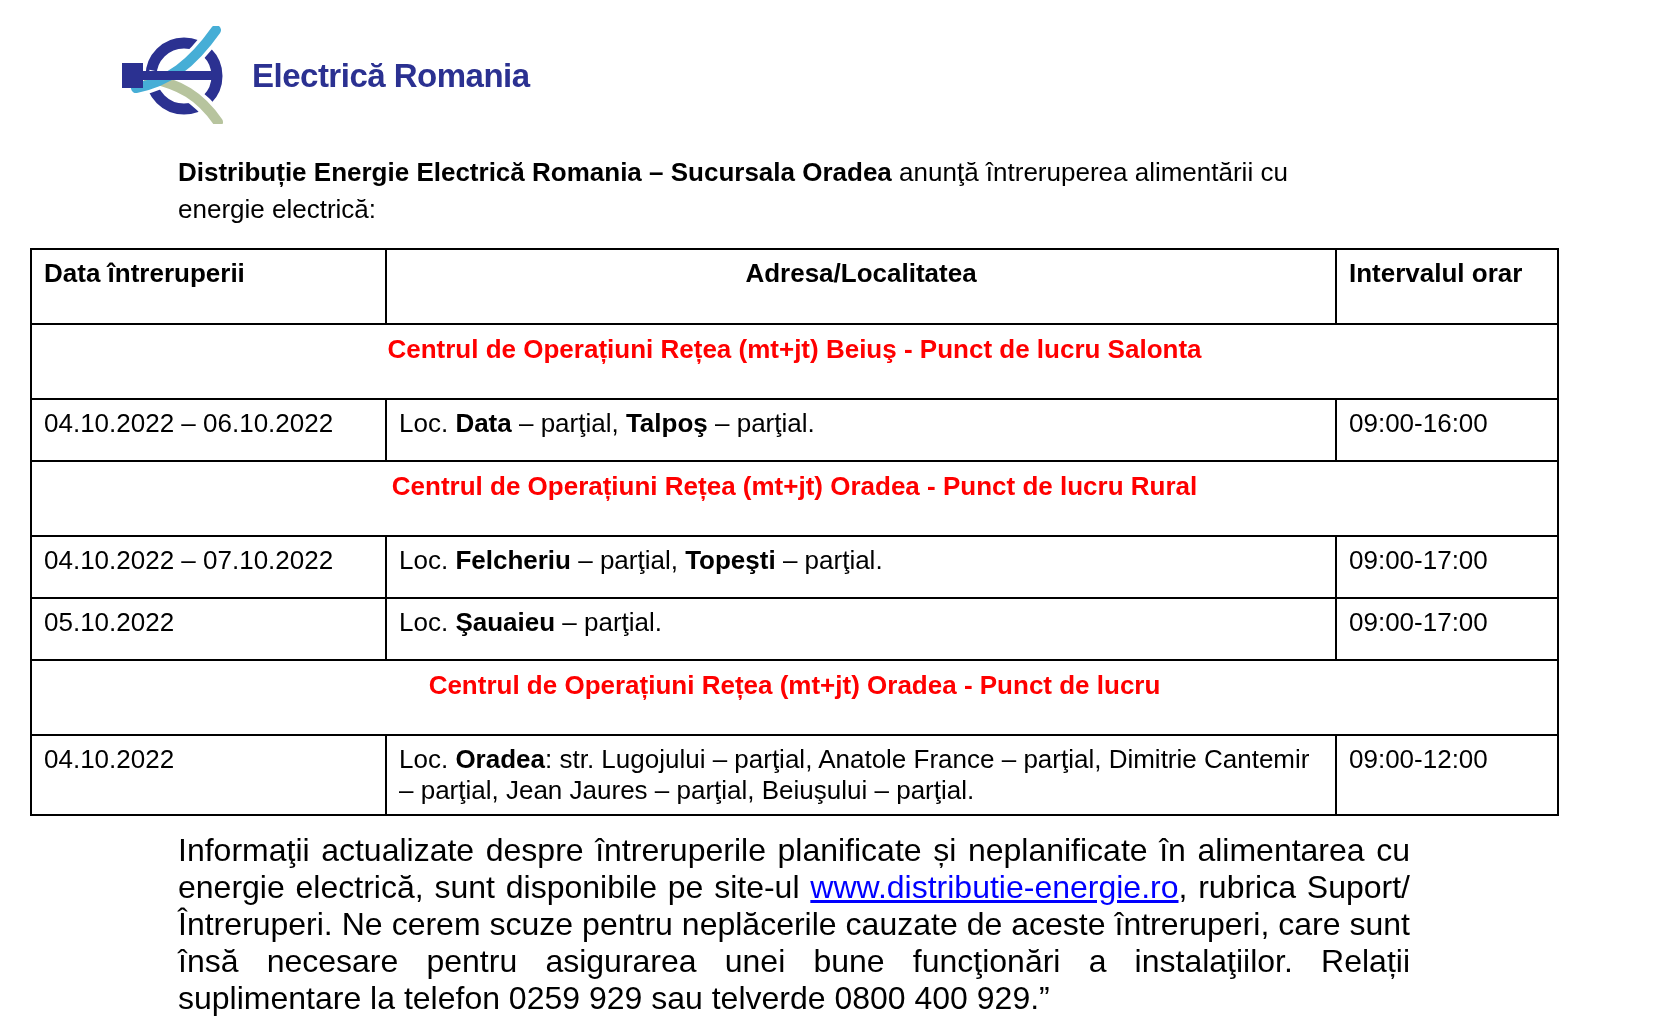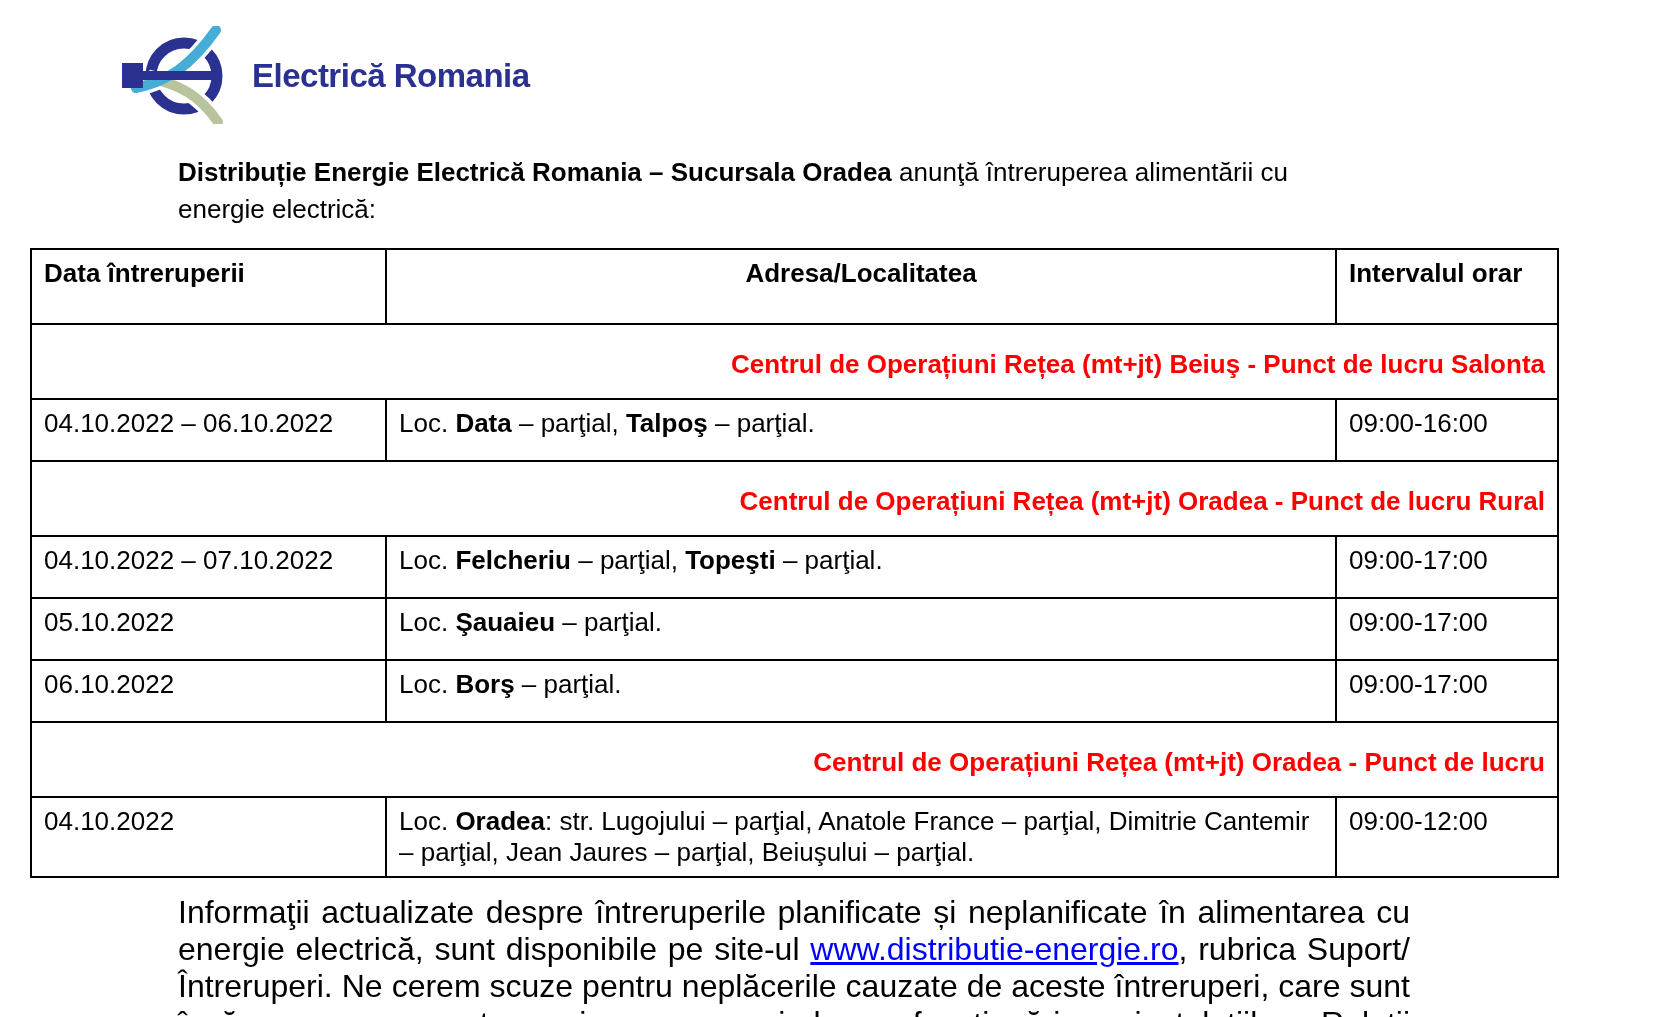--- a/index.html
+++ b/index.html
@@ -34,24 +34,24 @@
     vertical-align:top;
     font-size:26px;
     padding:8px 12px;
   }
   .outages thead th { font-weight:bold; height:75px; }
   .outages thead th.h-date { text-align:left; }
   .outages thead th.h-addr { text-align:center; }
   .outages thead th.h-int  { text-align:left; }
   .section-row td {
     height:75px;
-    text-align:right;
+    text-align:center;
     font-weight:bold;
     color:#ff0000;
-    padding-top:24px;
+    padding-top:9px;
   }
   .data-row td { height:62px; }
   .data-row .c-addr b { font-weight:bold; }
 
   
   .footer {
     margin:4px 0 4px 178px; width:1232px;
     font-size:32px; line-height:37px;
     text-align:justify;
   }
@@ -110,25 +110,20 @@
       <tr class="data-row">
         <td class="c-date">04.10.2022 – 07.10.2022</td>
         <td class="c-addr">Loc. <b>Felcheriu</b> – parţial, <b>Topeşti</b> – parţial.</td>
         <td class="c-int">09:00-17:00</td>
       </tr>
       <tr class="data-row">
         <td class="c-date">05.10.2022</td>
         <td class="c-addr">Loc. <b>Şauaieu</b> – parţial.</td>
         <td class="c-int">09:00-17:00</td>
       </tr>
-      <tr class="data-row">
-        <td class="c-date">06.10.2022</td>
-        <td class="c-addr">Loc. <b>Borş</b> – parţial.</td>
-        <td class="c-int">09:00-17:00</td>
-      </tr>
       <tr class="section-row">
         <td colspan="3">Centrul de Operațiuni Rețea (mt+jt) Oradea - Punct de lucru</td>
       </tr>
       <tr class="data-row">
         <td class="c-date">04.10.2022</td>
         <td class="c-addr">Loc. <b>Oradea</b>: str. Lugojului – parţial, Anatole France – parţial, Dimitrie Cantemir – parţial, Jean Jaures – parţial, Beiuşului – parţial.</td>
         <td class="c-int">09:00-12:00</td>
       </tr>
     </tbody>
 </table>

